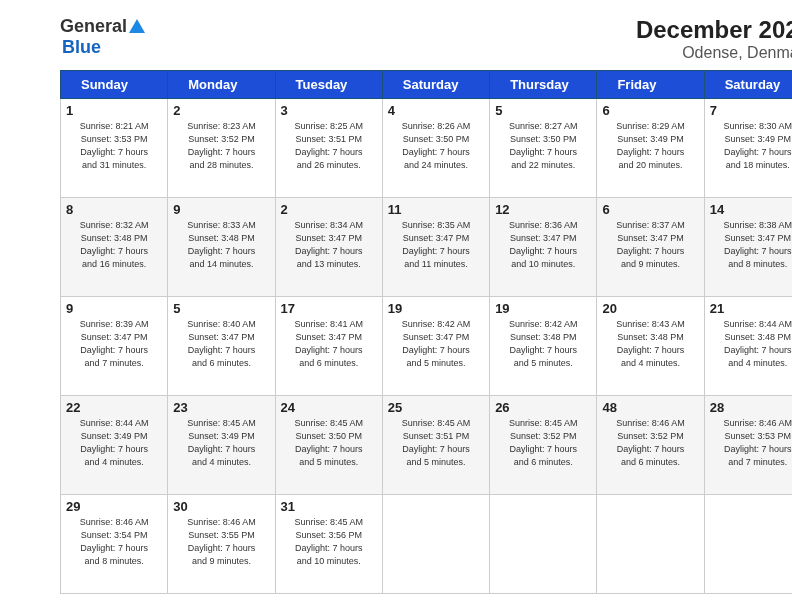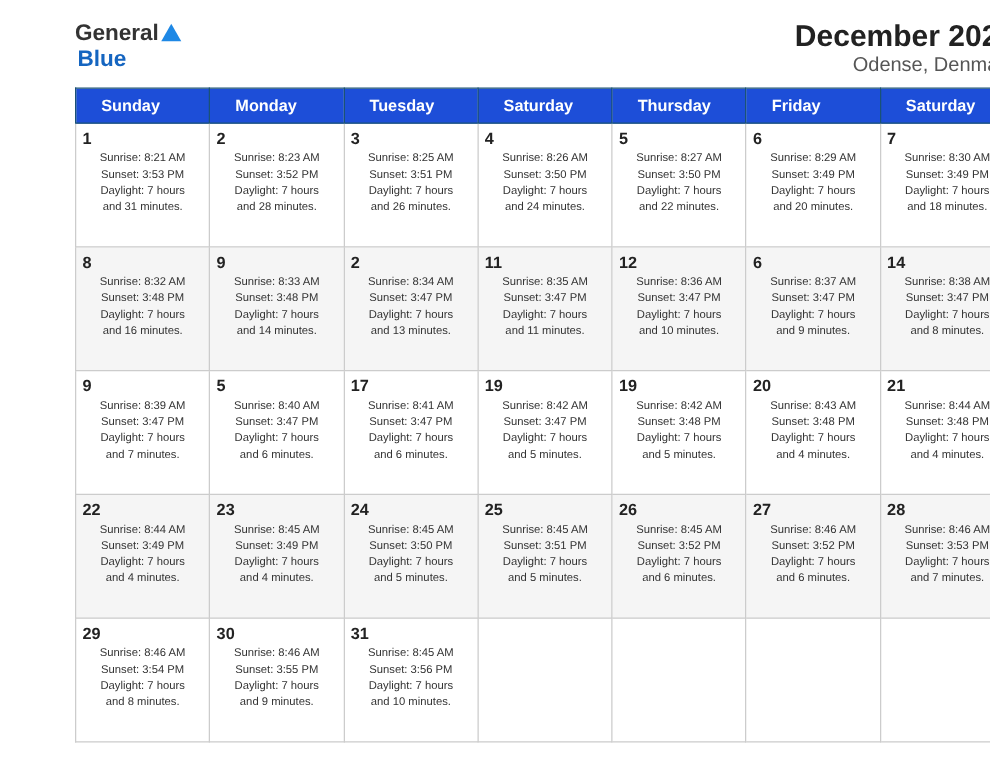--- a/index.html
+++ b/index.html
@@ -239,21 +239,21 @@
           </td>
           <td>
             <span class="day-num">25</span>
             <div class="cell-text">Sunrise: 8:45 AM<br>Sunset: 3:51 PM<br>Daylight: 7 hours<br>and 5 minutes.</div>
           </td>
           <td>
             <span class="day-num">26</span>
             <div class="cell-text">Sunrise: 8:45 AM<br>Sunset: 3:52 PM<br>Daylight: 7 hours<br>and 6 minutes.</div>
           </td>
           <td>
-            <span class="day-num">27</span>
+            <span class="day-num">48</span>
             <div class="cell-text">Sunrise: 8:46 AM<br>Sunset: 3:52 PM<br>Daylight: 7 hours<br>and 6 minutes.</div>
           </td>
           <td>
             <span class="day-num">28</span>
             <div class="cell-text">Sunrise: 8:46 AM<br>Sunset: 3:53 PM<br>Daylight: 7 hours<br>and 7 minutes.</div>
           </td>
         </tr>
         <tr>
           <td>
             <span class="day-num">29</span>

